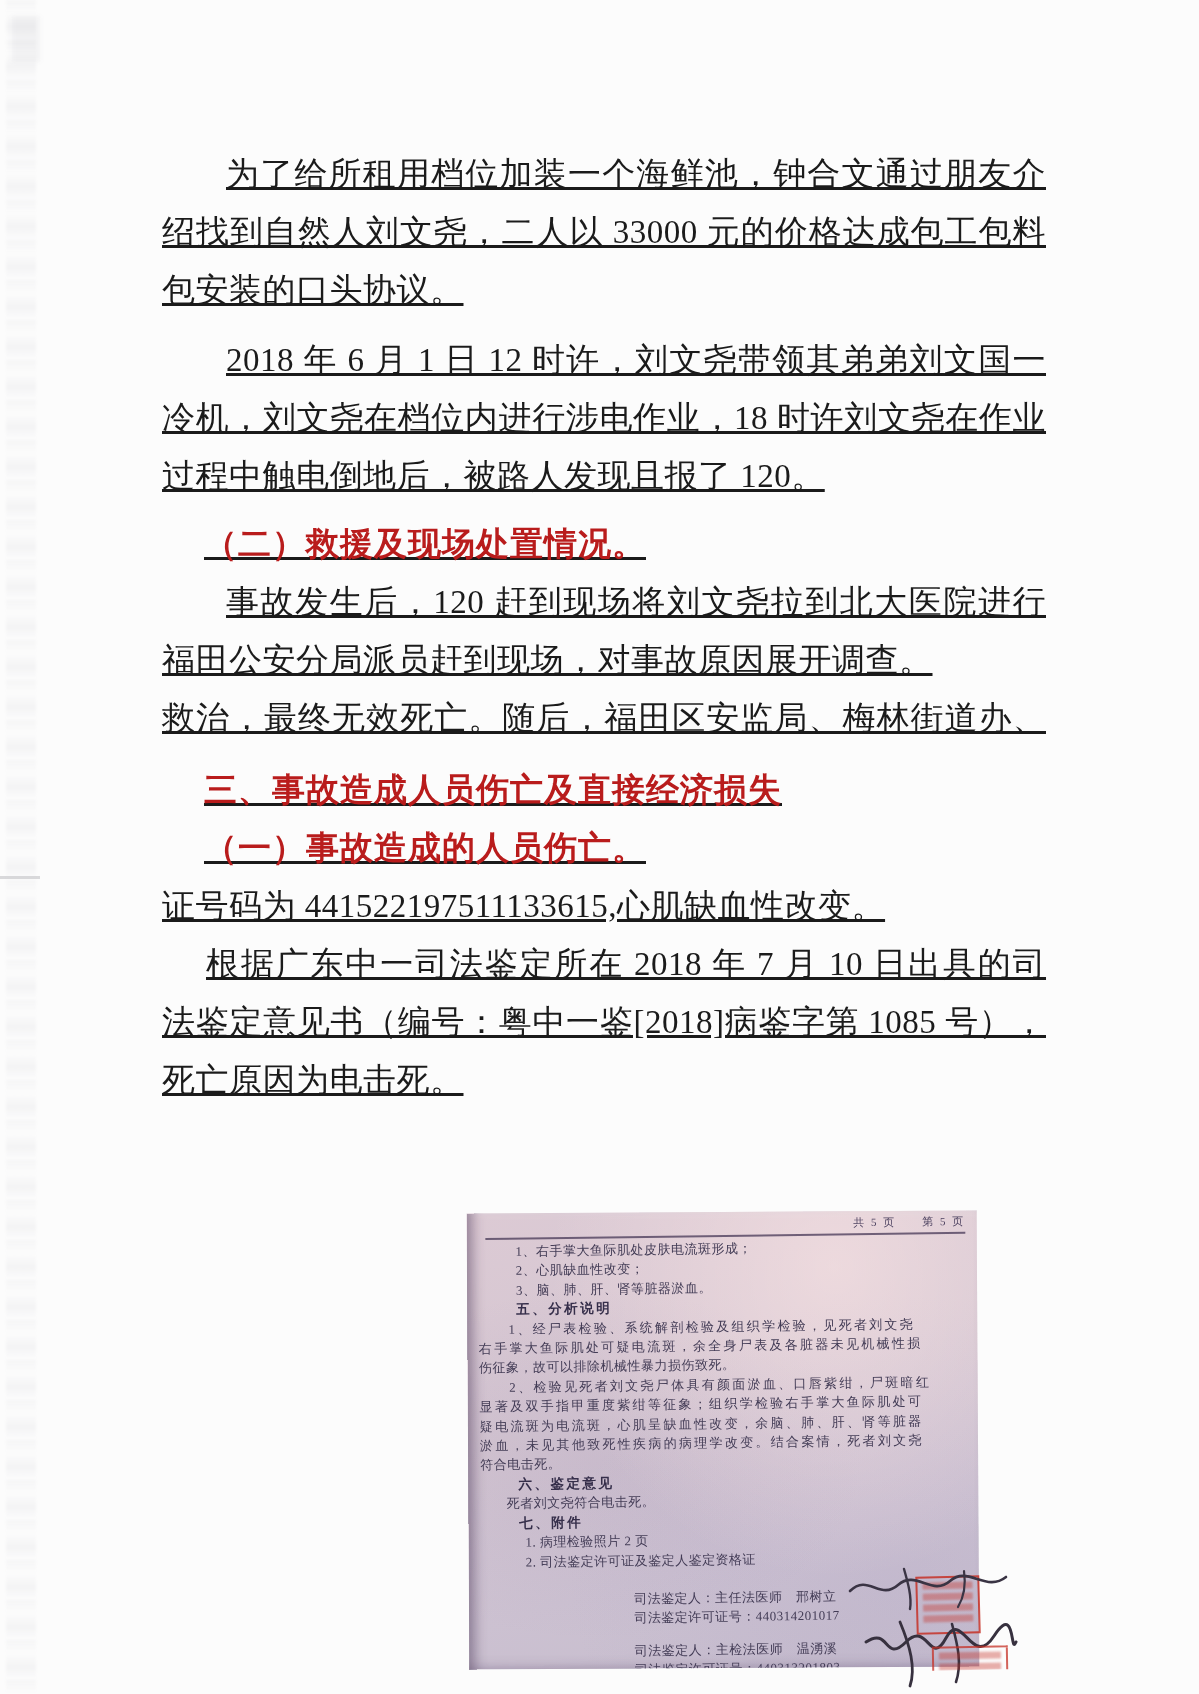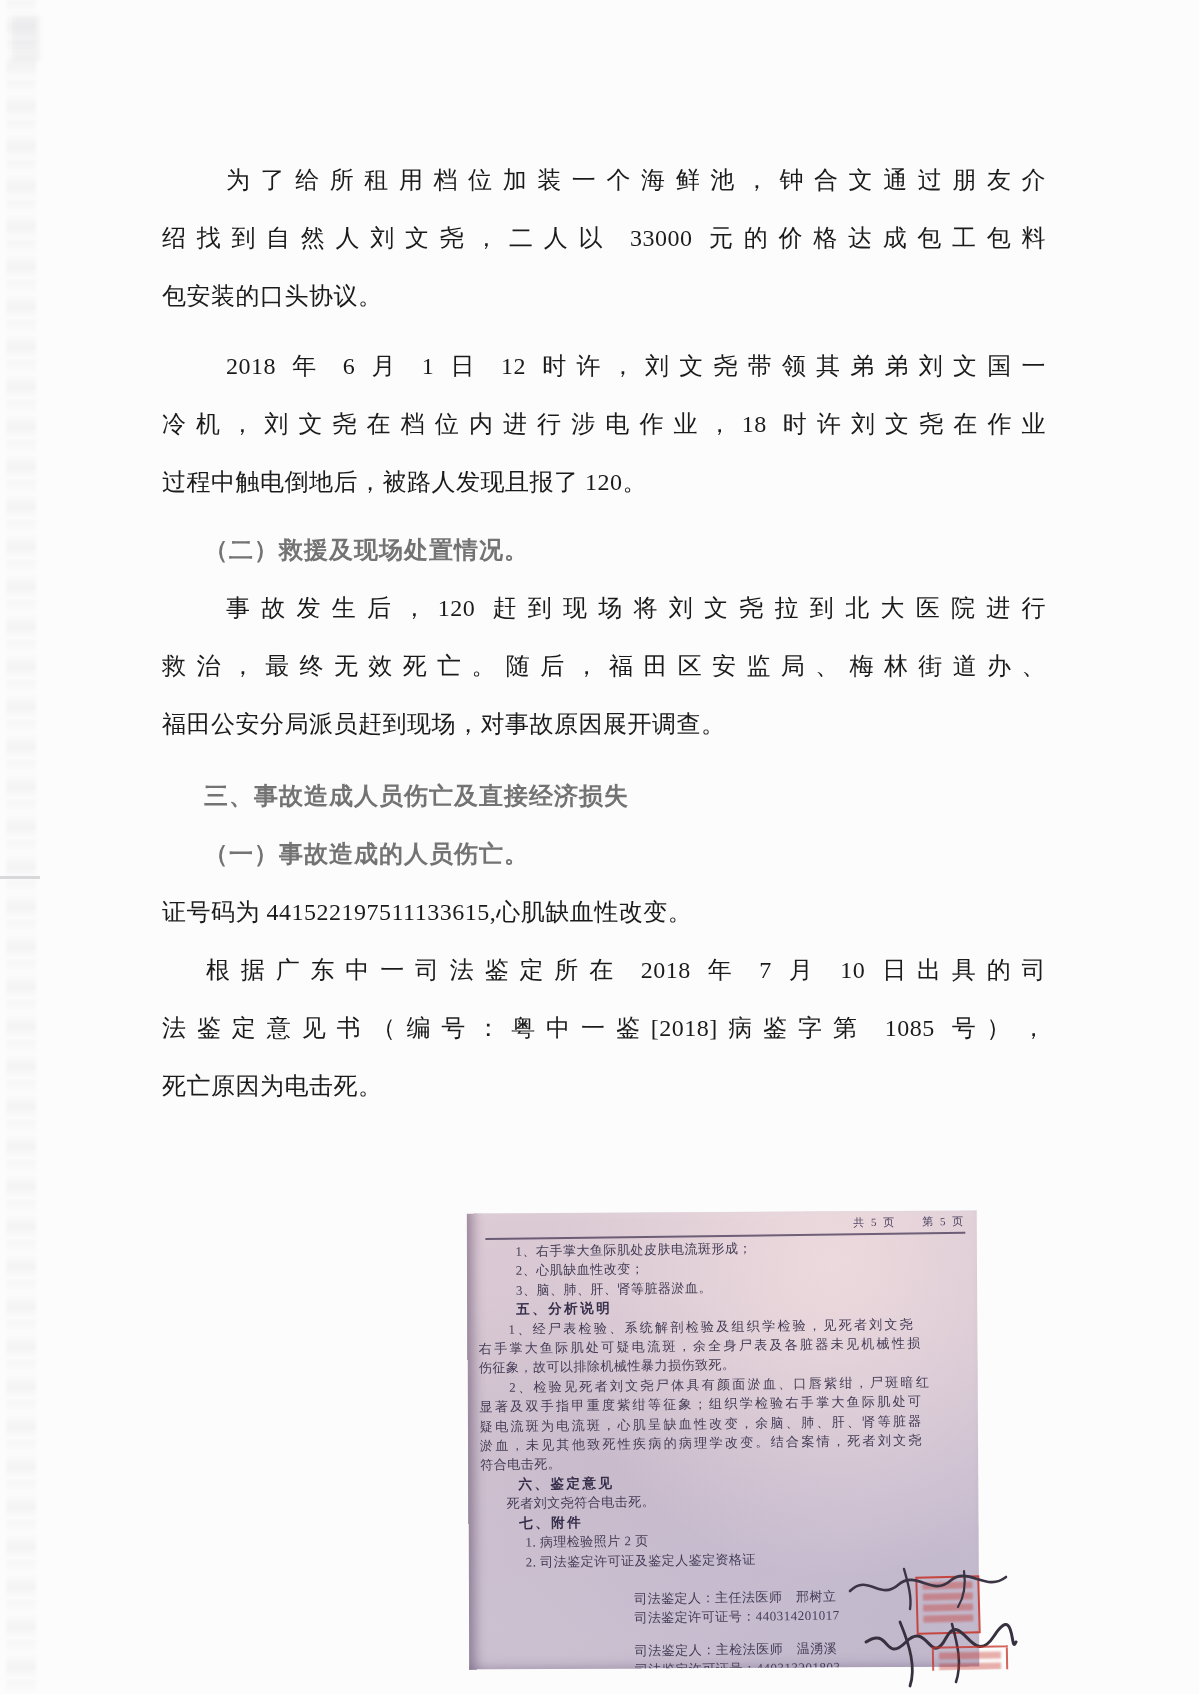--- a/index.html
+++ b/index.html
@@ -23,31 +23,32 @@
     position:absolute;left:0;top:876px;width:40px;height:3px;
     background:rgba(60,60,70,0.18);filter:blur(0.6px);
   }
   .corner-mark{
     position:absolute;left:12px;top:16px;width:28px;height:46px;
     background:rgba(70,70,90,0.05);filter:blur(2px);
   }
 
   
   .body-text{
-    position:absolute;left:162px;top:151px;width:884px;
-    font-size:24px;line-height:58px;
+    position:absolute;left:162px;top:145px;width:884px;
+    font-size:33px;line-height:58px;
     letter-spacing:0.5px;
+    text-decoration:underline;
   }
   .tline{white-space:normal;}
   .fill{text-align:justify;text-align-last:justify;text-justify:inter-character;}
   .indent2{text-indent:64px;}
   .indent1{text-indent:44px;}
   .heading{
     font-family:"Liberation Sans","DejaVu Sans",sans-serif;
-    font-weight:bold;color:#737373;
+    font-weight:bold;color:#b91c1c;
     padding-left:42px;letter-spacing:1px;
   }
   .gap-a{margin-top:12px;}
   .gap-b{margin-top:10px;}
   .gap-c{margin-top:14px;}
 
   
   .scan{
     position:absolute;left:468px;top:1212px;width:510px;height:456px;
     overflow:hidden;
@@ -119,22 +120,22 @@
 
   <div class="body-text">
     <div class="tline indent2 fill">为了给所租用档位加装一个海鲜池，钟合文通过朋友介</div>
     <div class="tline fill">绍找到自然人刘文尧，二人以 33000 元的价格达成包工包料</div>
     <div class="tline">包安装的口头协议。</div>
     <div class="tline indent2 fill gap-a">2018 年 6 月 1 日 12 时许，刘文尧带领其弟弟刘文国一</div>
     <div class="tline fill">冷机，刘文尧在档位内进行涉电作业，18 时许刘文尧在作业</div>
     <div class="tline">过程中触电倒地后，被路人发现且报了 120。</div>
     <div class="tline heading gap-b">（二）救援及现场处置情况。</div>
     <div class="tline indent2 fill">事故发生后，120 赶到现场将刘文尧拉到北大医院进行</div>
+    <div class="tline">福田公安分局派员赶到现场，对事故原因展开调查。</div>
     <div class="tline fill">救治，最终无效死亡。随后，福田区安监局、梅林街道办、</div>
-    <div class="tline">福田公安分局派员赶到现场，对事故原因展开调查。</div>
     <div class="tline heading gap-c">三、事故造成人员伤亡及直接经济损失</div>
     <div class="tline heading">（一）事故造成的人员伤亡。</div>
     <div class="tline">证号码为 441522197511133615,心肌缺血性改变。</div>
     <div class="tline indent1 fill">根据广东中一司法鉴定所在 2018 年 7 月 10 日出具的司</div>
     <div class="tline fill">法鉴定意见书（编号：粤中一鉴[2018]病鉴字第 1085 号），</div>
     <div class="tline">死亡原因为电击死。</div>
   </div>
 
   <div class="scan">
     <div class="scan-inner">

